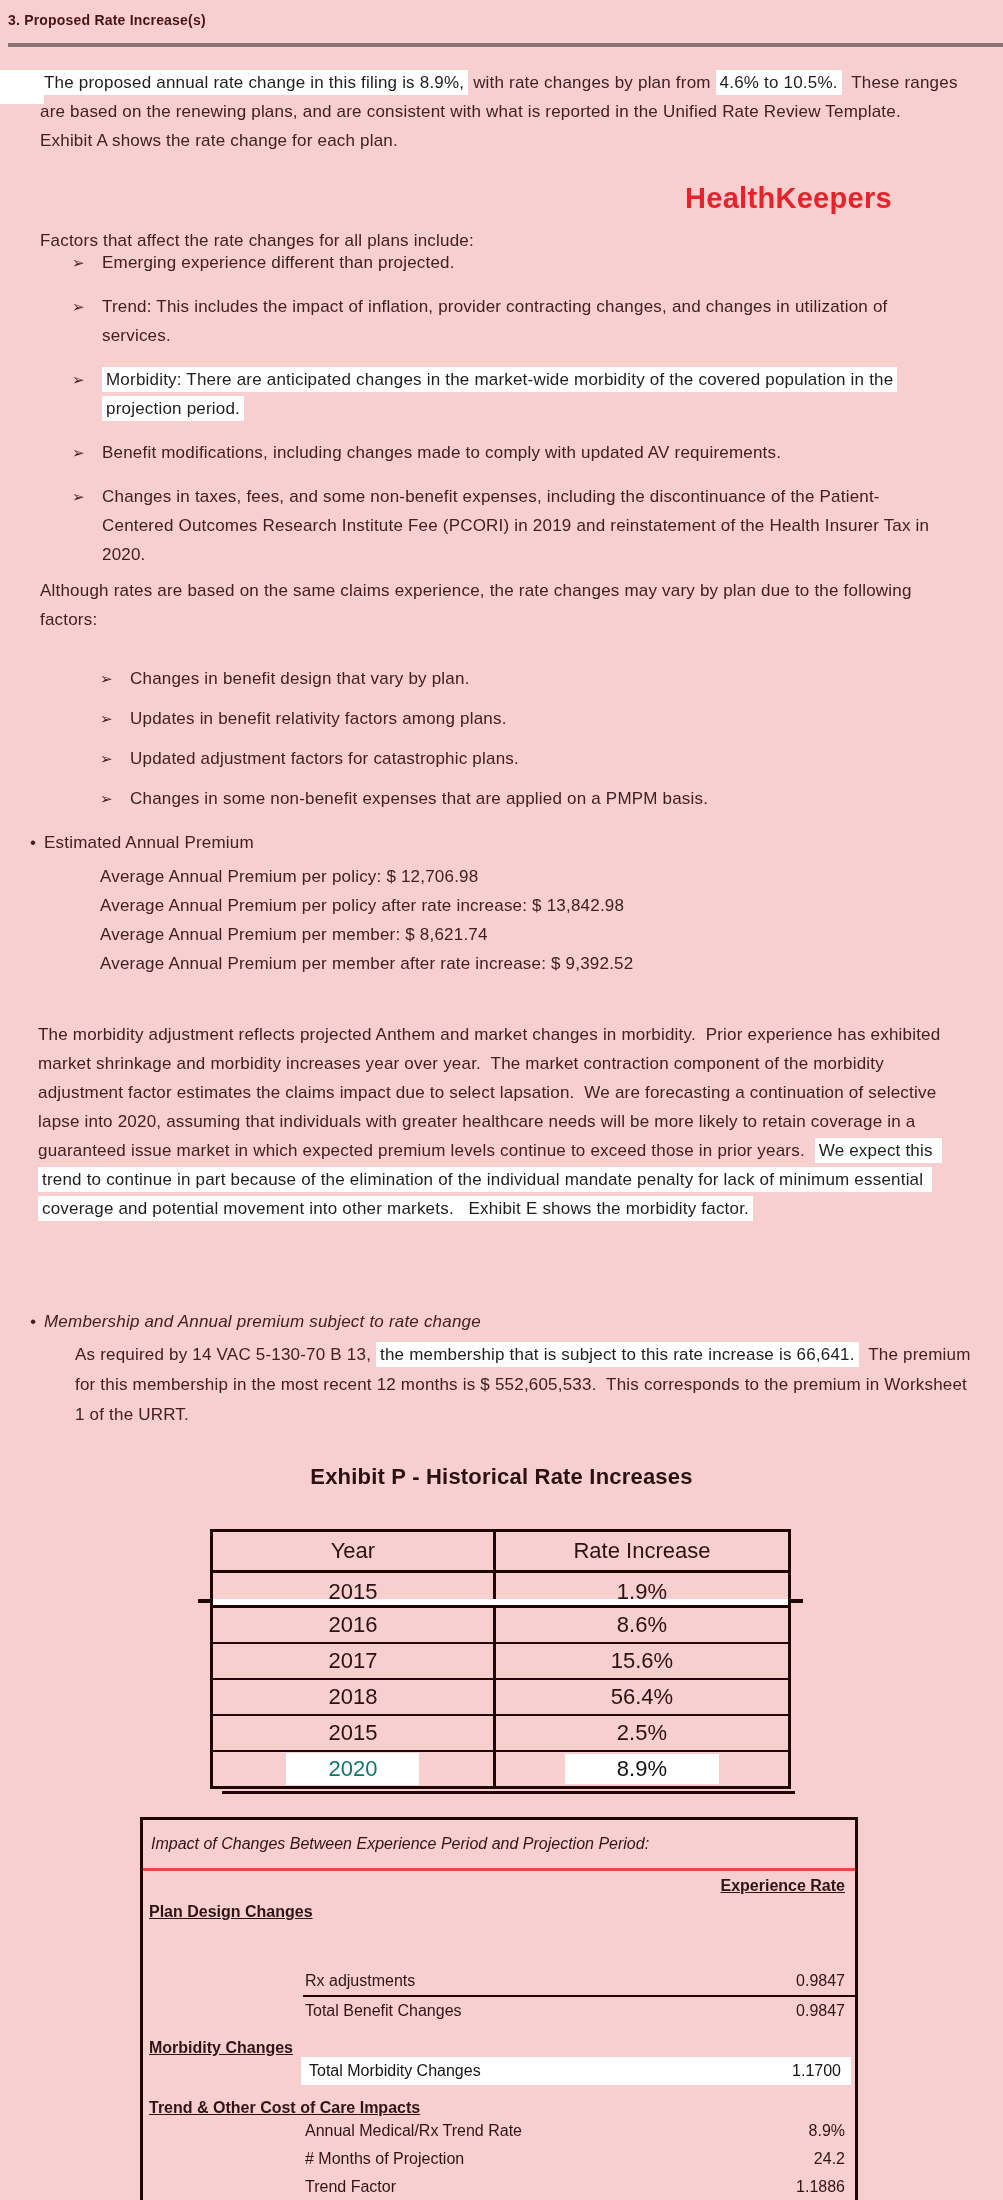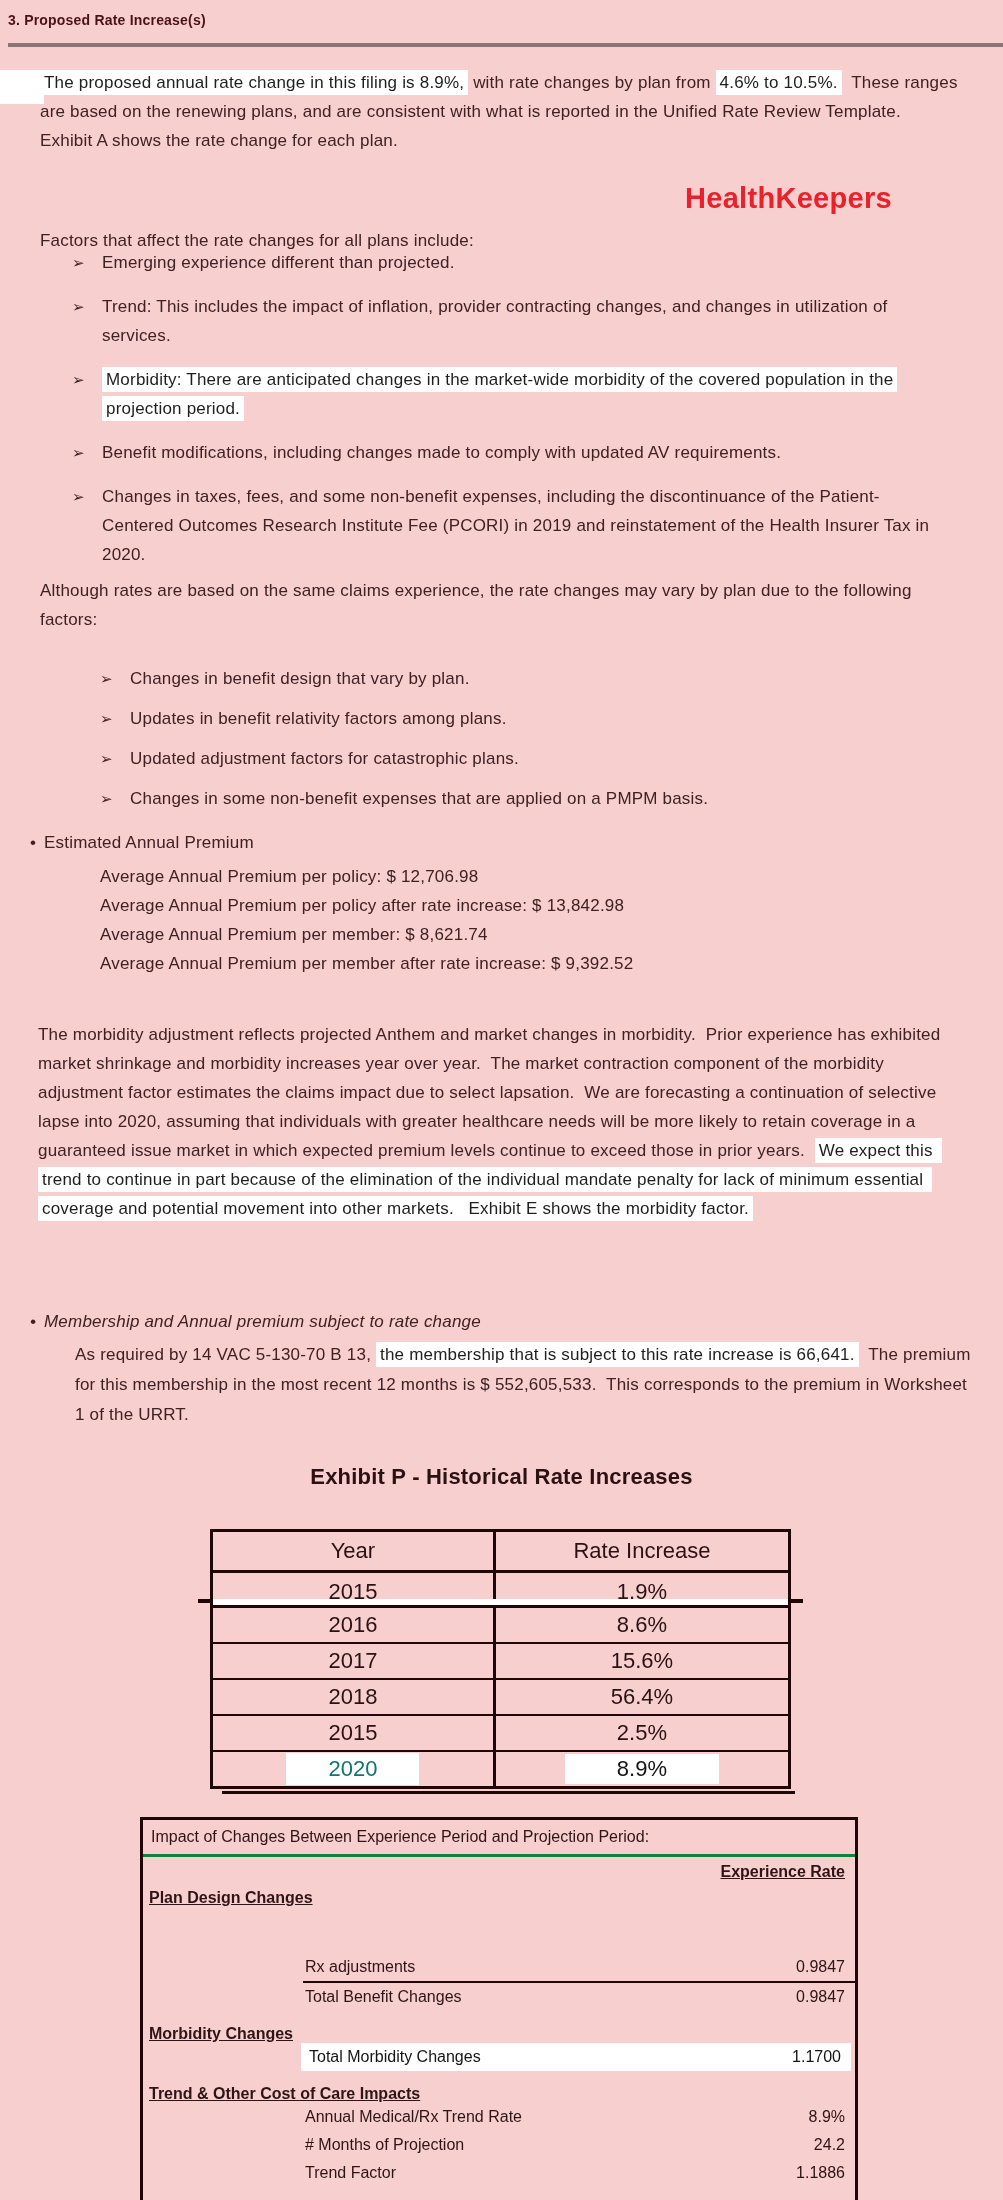--- a/index.html
+++ b/index.html
@@ -39,21 +39,21 @@
   .t1-gap{height:6px;background:#ffffff;}
   .hlY{background:#ffffff;color:#0f766e;display:inline-block;padding:1px 42px;line-height:30px;}
   .hlR{background:#ffffff;color:#141414;display:inline-block;padding:0 52px;line-height:30px;}
   .artifact{background:#1f0708;}
   .tick-left{top:1599px;left:198px;width:14px;height:4px;}
   .tick-right{top:1599px;left:789px;width:14px;height:4px;}
   .shadow-line{top:1791px;left:222px;width:573px;height:3px;}
   
   .t2{top:1817px;left:140px;width:718px;height:390px;border:3px solid #1f0708;border-bottom:none;
       box-sizing:border-box;font-size:16px;color:#2e1416;}
-  .t2-title{border-bottom:3px solid #15803d;padding:7px 8px;line-height:20px;}
+  .t2-title{border-bottom:3px solid #ef4444;font-style:italic;padding:14px 8px;line-height:20px;}
   .t2-colhead{text-align:right;padding:6px 10px 0 16px;}
   .u-bold{font-weight:bold;text-decoration:underline;}
   .t2-section{padding:14px 0 0 6px;}
   .t2-section.first{padding-top:8px;}
   .t2-row{display:flex;justify-content:space-between;margin-left:160px;
           padding:4px 10px 4px 2px;line-height:20px;}
   .t2-row.rule-under{border-bottom:2px solid #1f0708;margin-top:46px;}
   .t2-row.hl-row{background:#ffffff;color:#141414;margin-right:4px;padding-left:8px;margin-left:158px;}
   .t2-row.last-partial{margin-top:24px;}
 </style>

